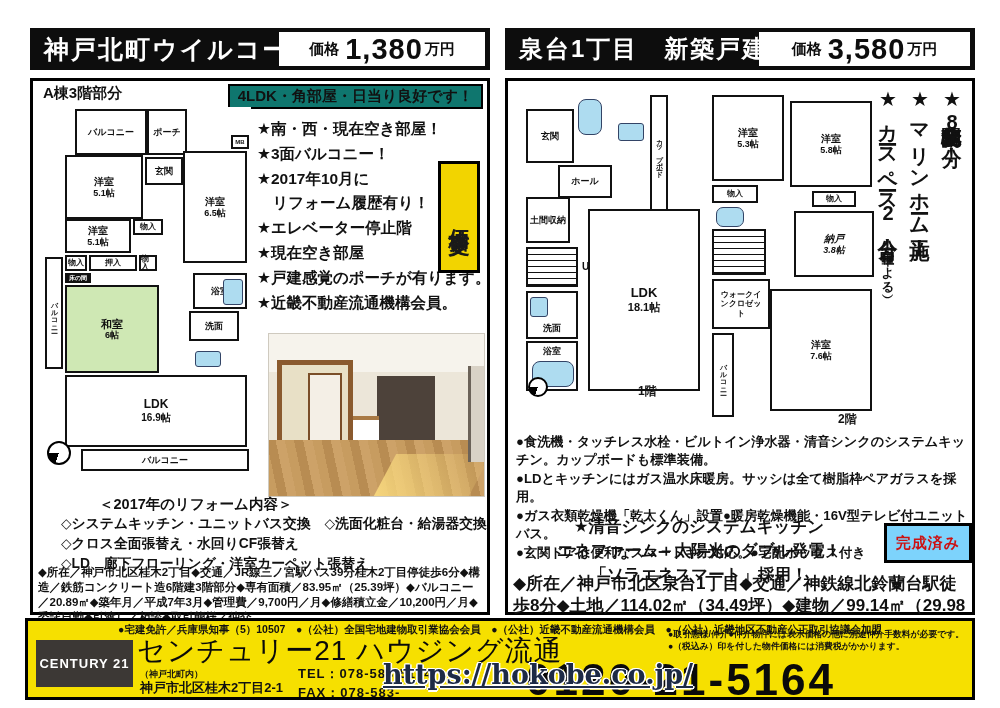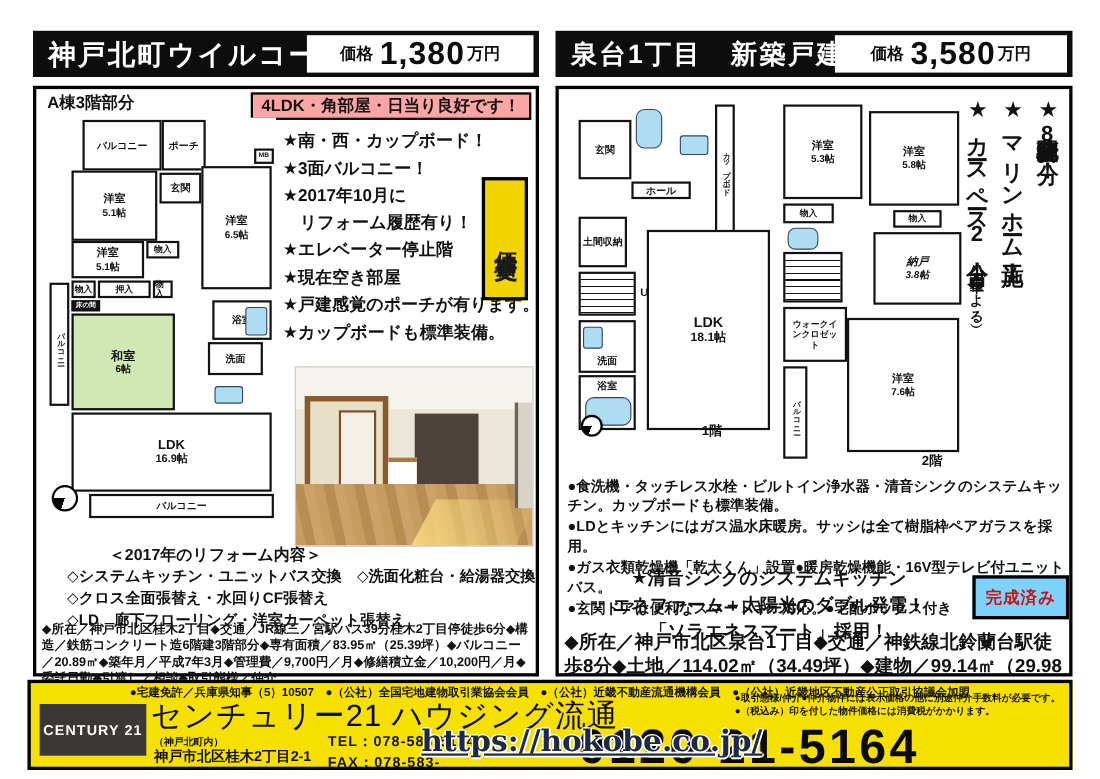--- a/index.html
+++ b/index.html
@@ -13,21 +13,21 @@
   .pricebox{position:absolute;right:5px;top:4px;bottom:4px;background:#fff;color:#0d0d0d;
             display:flex;align-items:center;justify-content:center;padding:0 8px;white-space:nowrap;}
   .p-label{font-size:15px;font-weight:900;margin-right:6px;}
   .p-value{font-size:29px;font-weight:900;letter-spacing:1px;}
   .p-unit{font-size:15px;font-weight:900;margin-left:2px;}
   
   .panel{position:absolute;top:78px;height:537px;border:3px solid #000;background:#fff;box-sizing:border-box;}
   #panel-left{left:30px;width:460px;}
   #panel-right{left:505px;width:470px;}
   .caption{font-size:15px;font-weight:900;}
-  .hl-box{background:#fca5a5;border:2px solid #000;font-weight:900;font-size:15px;
+  .hl-box{background:#0f766e;border:2px solid #000;font-weight:900;font-size:15px;
           padding:1px 8px;white-space:nowrap;}
   
   .fp{position:absolute;background:#fff;}
   .rm{position:absolute;border:2px solid #111;background:#fff;display:flex;flex-direction:column;
       align-items:center;justify-content:center;text-align:center;font-weight:700;
       font-size:10px;line-height:1.15;box-sizing:border-box;}
   .rm .sz{font-size:9px;}
   .chip{position:absolute;border:2px solid #111;background:#fff;display:flex;align-items:center;
         justify-content:center;font-size:8px;font-weight:700;box-sizing:border-box;line-height:1;}
   .vtext{writing-mode:vertical-rl;text-orientation:upright;}
@@ -129,28 +129,28 @@
     <div class="rm" style="left:20px;top:268px;width:182px;height:72px;font-size:12px;">
       <span>LDK</span>
       <span class="sz" style="font-size:10px;">16.9帖</span>
     </div>
     <div class="rm vtext" style="left:0;top:150px;width:18px;height:112px;font-size:7px;">バルコニー</div>
     <div class="rm" style="left:36px;top:342px;width:168px;height:22px;font-size:9px;">バルコニー</div>
     <div class="compass" style="left:2px;top:334px;"></div>
   </div>
 
   <div class="abs bullets" style="left:224px;top:36px;width:238px;font-size:15.5px;font-weight:900;line-height:1.6;">
-    <div>★南・西・カップボード！</div>
+    <div>★南・西・現在空き部屋！</div>
     <div>★3面バルコニー！</div>
     <div>★2017年10月に</div>
     <div>　リフォーム履歴有り！</div>
     <div>★エレベーター停止階</div>
     <div>★現在空き部屋</div>
     <div>★戸建感覚のポーチが有ります。</div>
-    <div>★カップボードも標準装備。</div>
+    <div>★近畿不動産流通機構会員。</div>
   </div>
 
   <div class="badge-v" style="left:405px;top:80px;width:42px;height:112px;">価格変更</div>
 
   <div class="photo" style="left:235px;top:252px;width:215px;height:162px;">
     <div class="ph" style="left:0;top:0;right:0;height:40px;background:#f6f3ec;"></div>
     <div class="ph" style="left:0;top:38px;right:0;height:70px;background:#ece6d9;"></div>
     <div class="ph" style="left:108px;top:42px;width:58px;height:66px;background:#4d423a;"></div>
     <div class="ph" style="left:8px;top:26px;width:76px;height:104px;border:5px solid #8a5a2e;background:#e8e0c6;box-sizing:border-box;">
       <div style="position:absolute;left:26px;top:8px;width:30px;height:80px;background:#f4efe6;border:2px solid #7a4e28;"></div>
@@ -169,21 +169,21 @@
   </div>
 
   <div class="abs details" style="left:5px;right:5px;top:484px;">◆所在／神戸市北区桂木2丁目◆交通／JR線三ノ宮駅バス39分桂木2丁目停徒歩6分◆構造／鉄筋コンクリート造6階建3階部分◆専有面積／83.95㎡（25.39坪）◆バルコニー／20.89㎡◆築年月／平成7年3月◆管理費／9,700円／月◆修繕積立金／10,200円／月◆委託日勤◆引渡し／相談◆取引態様／仲介</div>
 </div>
 
 <div id="panel-right" class="panel">
 
   <div class="fp" style="left:10px;top:8px;width:192px;height:310px;">
     <div class="rm" style="left:8px;top:20px;width:48px;height:54px;font-size:9px;">玄関</div>
     <div class="bluebit" style="left:60px;top:10px;width:22px;height:34px;border-radius:8px;"></div>
-    <div class="rm" style="left:56px;top:76px;width:54px;height:16px;font-size:9px;">ホール</div>
+    <div class="rm" style="left:40px;top:76px;width:54px;height:33px;font-size:9px;">ホール</div>
     <div class="rm vtext" style="left:132px;top:6px;width:18px;height:118px;font-size:7px;">カップボード</div>
     <div class="bluebit" style="left:100px;top:34px;width:24px;height:16px;"></div>
     <div class="rm" style="left:8px;top:108px;width:44px;height:46px;font-size:9px;padding:0 2px;">土間収納</div>
     <div class="rm stairs" style="left:8px;top:158px;width:52px;height:40px;"></div>
     <div class="abs" style="left:64px;top:172px;font-size:10px;font-weight:900;">UP</div>
     <div class="rm" style="left:8px;top:202px;width:52px;height:48px;font-size:9px;justify-content:flex-end;padding-bottom:4px;">洗面</div>
     <div class="bluebit" style="left:12px;top:208px;width:16px;height:18px;"></div>
     <div class="rm" style="left:8px;top:252px;width:52px;height:50px;font-size:9px;justify-content:flex-start;padding-top:3px;">浴室</div>
     <div class="bluebit" style="left:14px;top:272px;width:40px;height:24px;border-radius:8px;"></div>
     <div class="rm" style="left:70px;top:120px;width:112px;height:182px;font-size:13px;">

